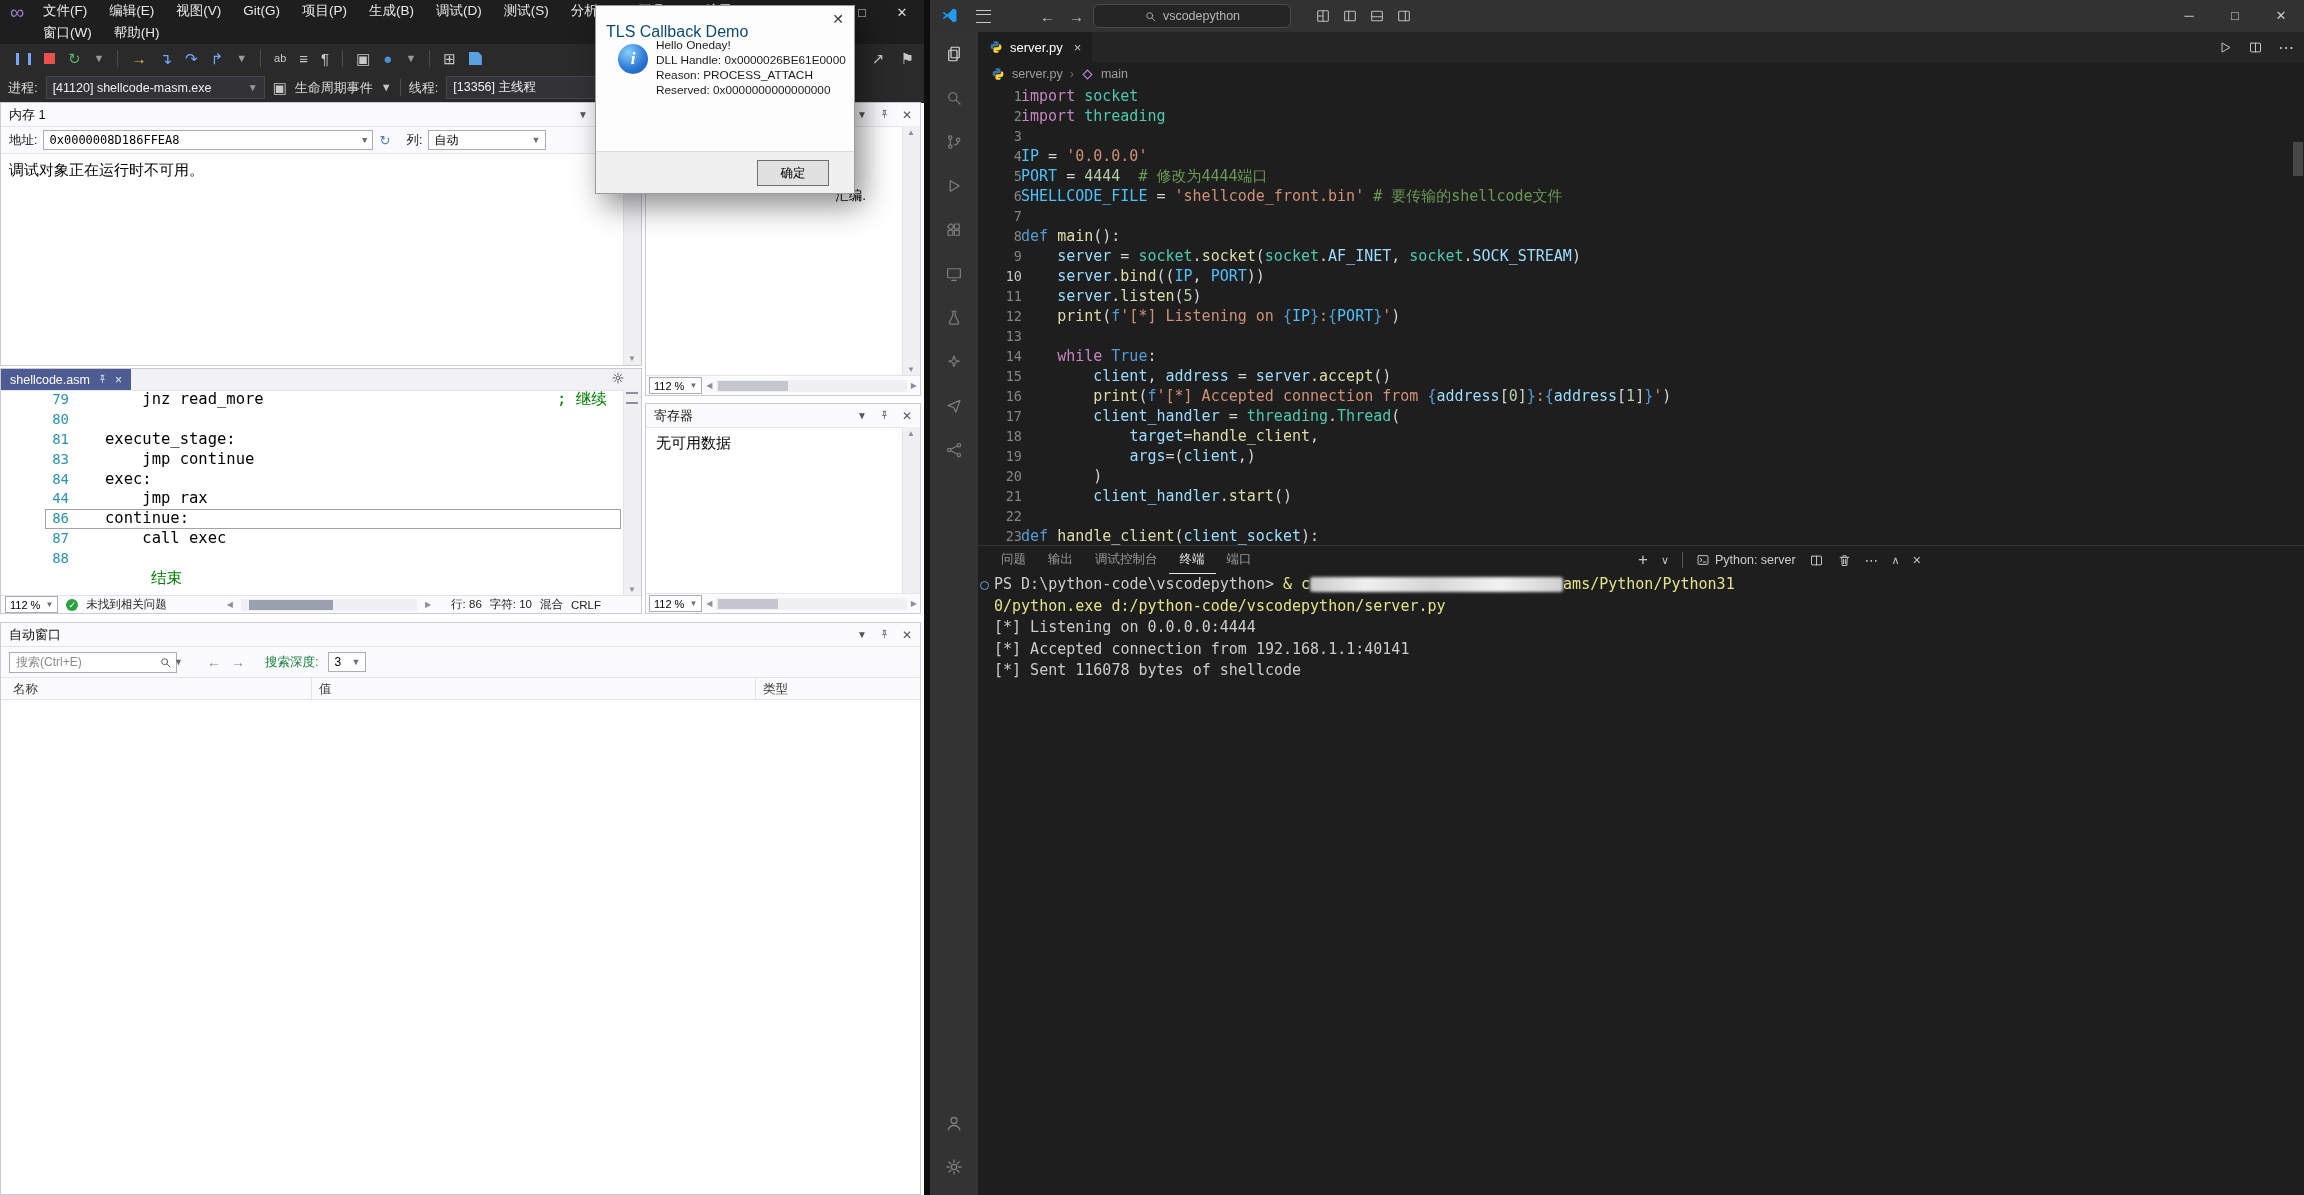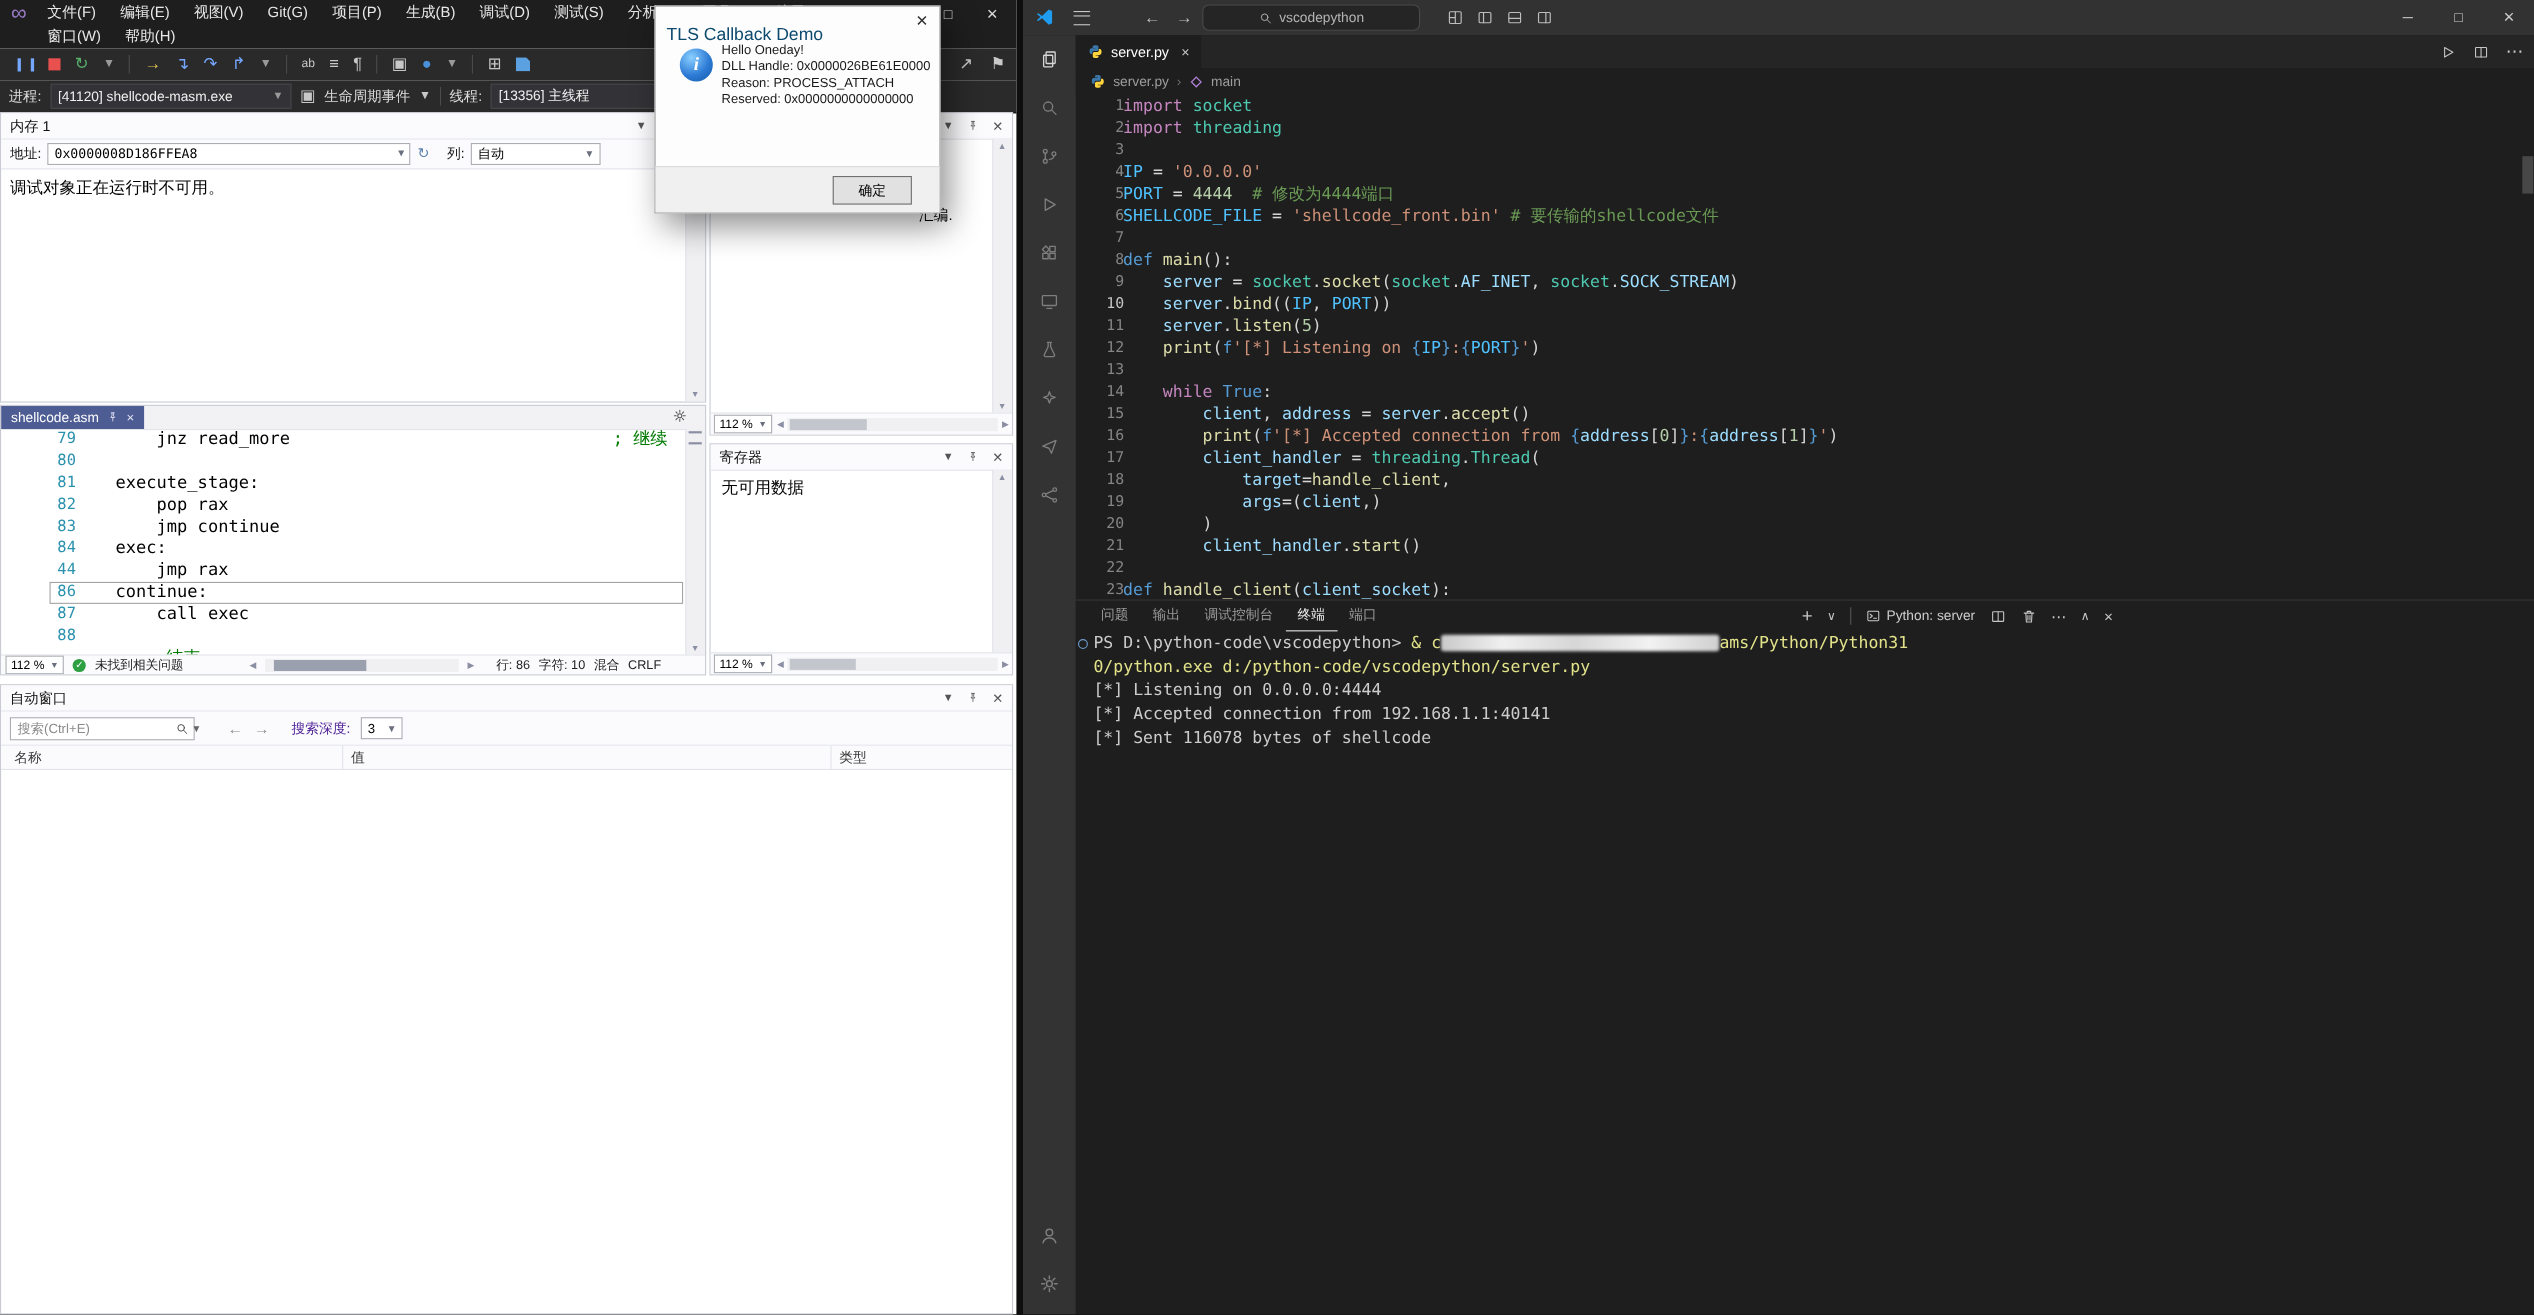--- a/index.html
+++ b/index.html
@@ -84,21 +84,21 @@
   .reg-msg{padding:6px 10px;font-size:15px;color:#000;}
 
   #pnl-autos{left:0;top:622px;width:921px;height:573px;}
   .autos-toolbar{height:30px;display:flex;align-items:center;gap:10px;padding:0 8px;
                  border-bottom:1px solid #e2e4ea;background:#fbfbfd;}
   .autos-search{width:168px;height:21px;border:1px solid #abadb3;background:#fff;font-size:12px;color:#000;
                 padding:0 24px 0 6px;box-sizing:border-box;outline:none;font-family:inherit;}
   .autos-search::placeholder{color:#8a8a8a;}
   .search-btn{margin-left:-28px;display:inline-flex;align-items:center;gap:2px;color:#444;}
   .nav-arrow{color:#8a8a8a;font-size:14px;}
-  .autos-label{font-size:12.5px;color:#4c1d95;}
+  .autos-label{font-size:12.5px;color:#15803d;}
   .autos-colheader{height:21px;background:#fbfbfd;border-bottom:1px solid #e2e4ea;position:relative;
                    font-size:12.5px;color:#3a3a3a;}
   .colname{position:absolute;top:3px;}
   .colsep{position:absolute;top:0;bottom:0;width:1px;background:#e2e4ea;}
 
   
   #dialog{position:absolute;left:595px;top:5px;width:258px;height:187px;background:#fdfdfd;
           border:1px solid #9b9b9b;box-shadow:8px 12px 28px rgba(0,0,0,.45);z-index:60;}
   .dlg-title{height:27px;display:flex;align-items:center;padding:12px 10px;font-size:16px;color:#0c4a6e;}
   .dlg-close{position:absolute;right:10px;top:5px;color:#333;font-size:14px;}
@@ -335,21 +335,20 @@
           <svg width="14" height="14" viewBox="0 0 24 24" fill="none" stroke="currentColor" stroke-width="1.6" stroke-linecap="round" stroke-linejoin="round">
             <circle cx="12" cy="12" r="3.2"></circle>
             <path d="M12 3.5v3M12 17.5v3M3.5 12h3M17.5 12h3M6 6l2.1 2.1M15.9 15.9L18 18M18 6l-2.1 2.1M8.1 15.9L6 18"></path>
           </svg>
         </span>
     </div>
     <div id="asm-body">
         <div class="asm-row"><span class="asm-ln">79</span><span class="asm-code">    jnz read_more</span><span class="asm-cmt" style="left: 556px;">; 继续</span></div>
         <div class="asm-row"><span class="asm-ln">80</span><span class="asm-code"></span></div>
         <div class="asm-row"><span class="asm-ln">81</span><span class="asm-code">execute_stage:</span></div>
-        <div class="asm-row"><span class="asm-ln">82</span><span class="asm-code">    pop rax</span></div>
         <div class="asm-row"><span class="asm-ln">83</span><span class="asm-code">    jmp continue</span><span class="asm-cmt" style="left: 620px;">;</span></div>
         <div class="asm-row"><span class="asm-ln">84</span><span class="asm-code">exec:</span></div>
         <div class="asm-row"><span class="asm-ln">44</span><span class="asm-code">    jmp rax</span></div>
         <div class="asm-row"><div class="asm-current"></div><span class="asm-ln">86</span><span class="asm-code">continue:</span></div>
         <div class="asm-row"><span class="asm-ln">87</span><span class="asm-code">    call exec</span></div>
         <div class="asm-row"><span class="asm-ln">88</span><span class="asm-code"></span></div>
         <div class="asm-row"><span class="asm-ln"></span><span class="asm-code"></span><span class="asm-cmt" style="left: 150px;">结束</span></div>
       </div>
     <div class="asm-scroll">
       <div class="split-handle"></div>

